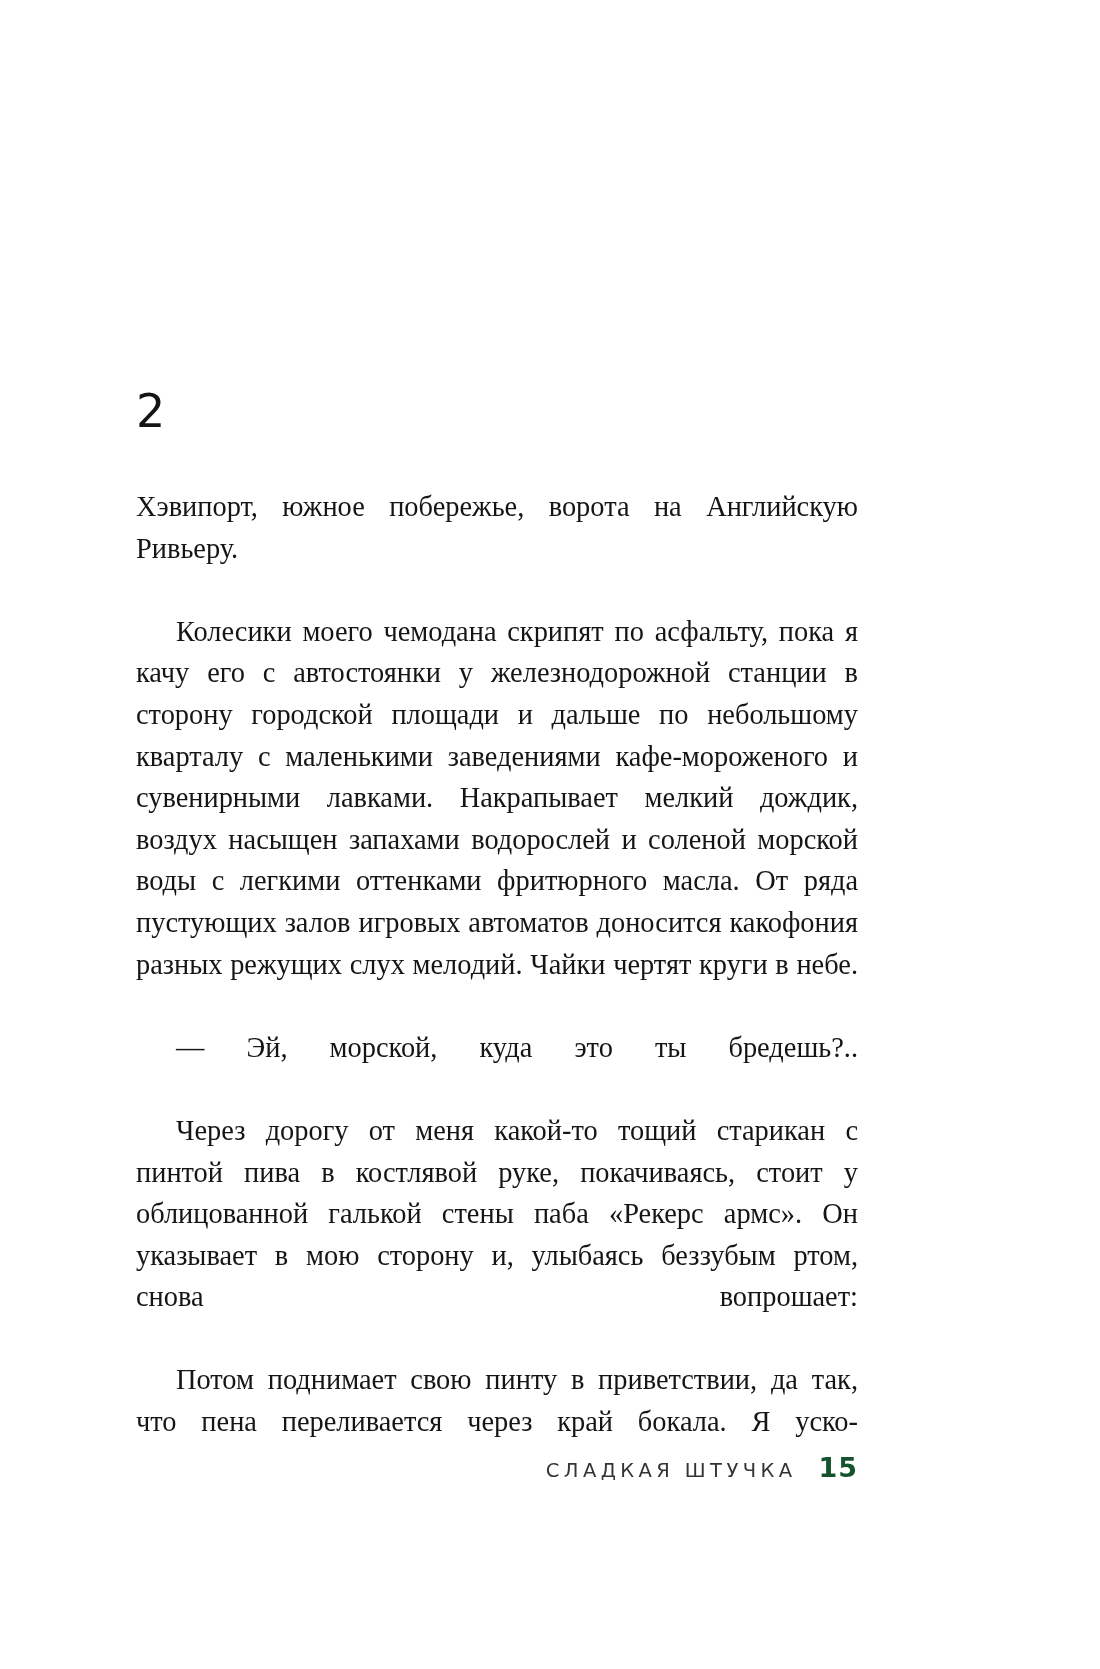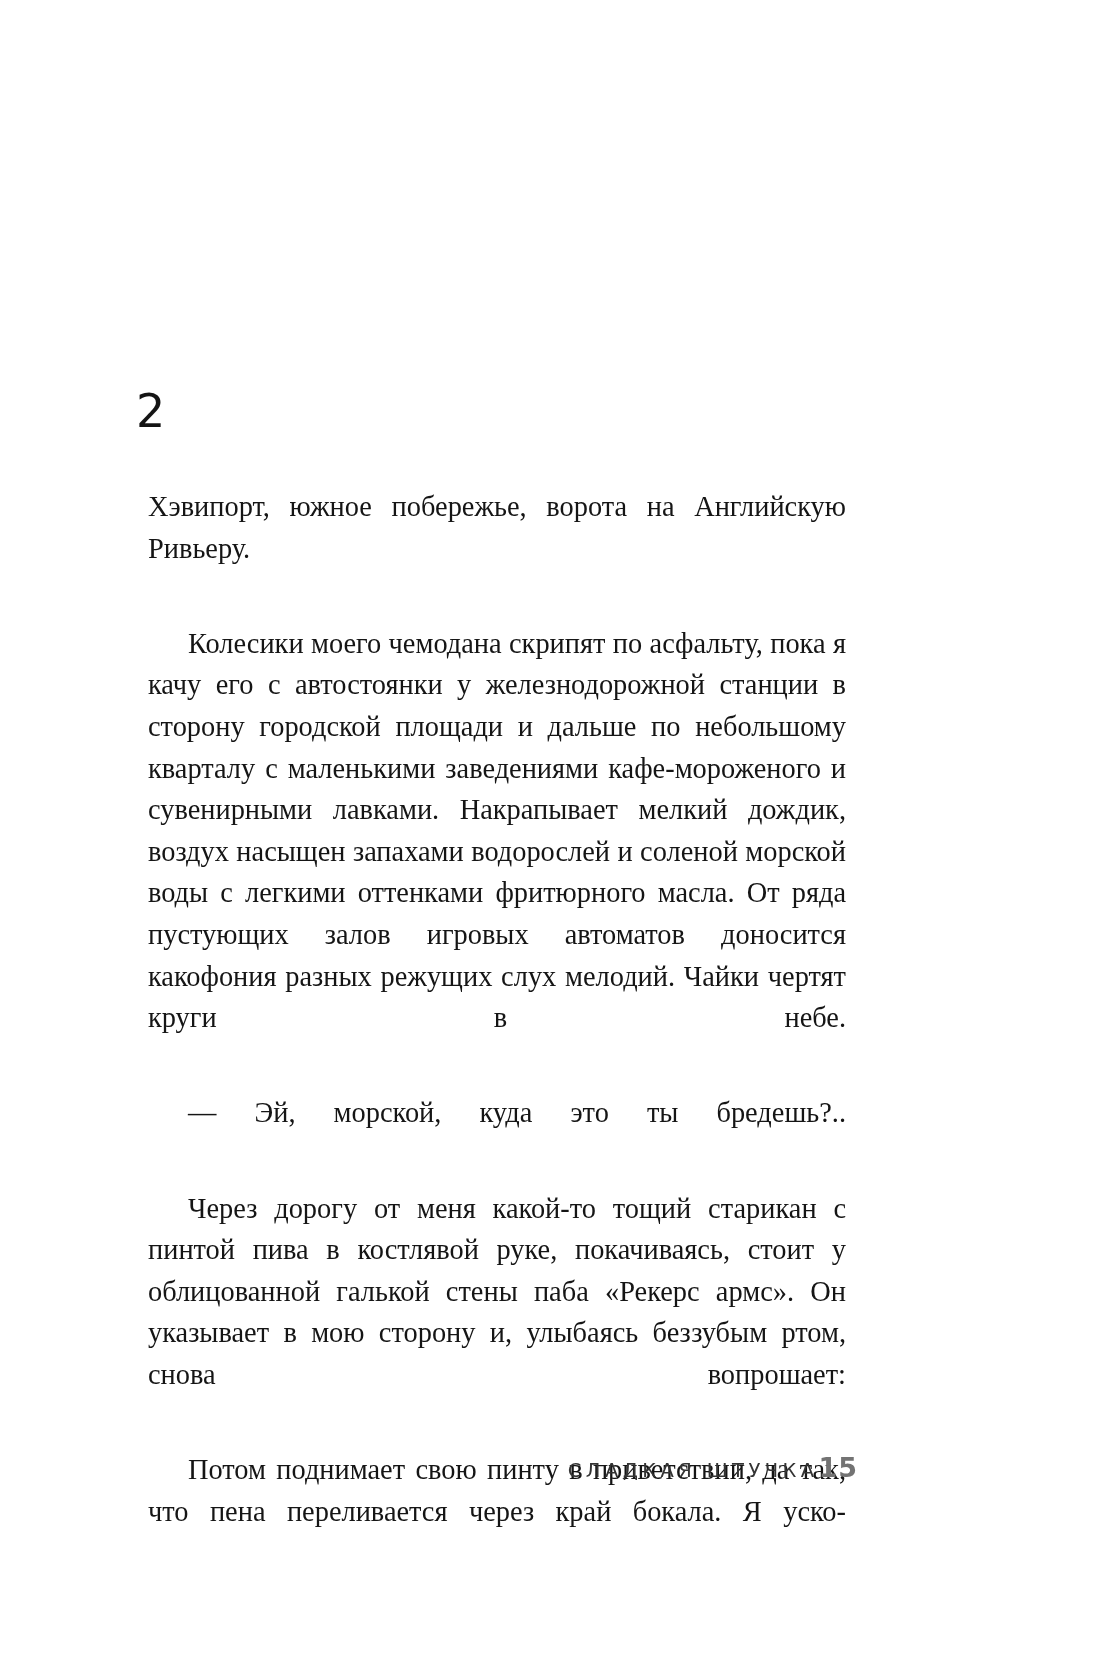--- a/index.html
+++ b/index.html
@@ -48,21 +48,21 @@
 
   
   .body-copy {
     font-size: 28.4px;
     line-height: 41.6px;
     text-align: justify;
     text-justify: inter-word;
     color: #151515;
   }
   .body-copy p {
-    margin: 12px;
+    margin: 0;
     text-indent: 40px;
     hyphens: manual;
   }
   .body-copy p.no-indent {
     text-indent: 0;
   }
   .body-copy p.dialogue {
     text-indent: 40px;
   }
   
@@ -75,36 +75,37 @@
   
   .page-footer {
     position: absolute;
     left: 136px;
     top: 1452px;
     width: 722px;
     display: flex;
     flex-direction: row;
     align-items: baseline;
     justify-content: flex-end;
+    gap: 22px;
   }
   .running-title {
     font-family: "DejaVu Sans", "Liberation Sans", sans-serif;
     font-size: 19.5px;
     font-weight: 400;
     letter-spacing: 4.4px;
     text-transform: uppercase;
     color: #343434;
     white-space: nowrap;
   }
   .folio {
     font-family: "DejaVu Sans", "Liberation Sans", sans-serif;
     font-size: 27px;
     font-weight: 700;
     letter-spacing: 1px;
-    color: #737373;
+    color: #14532d;
     white-space: nowrap;
   }
 </style>
 </head>
 <body>
 
 <div class="page">
 
   <div class="text-column">
 

